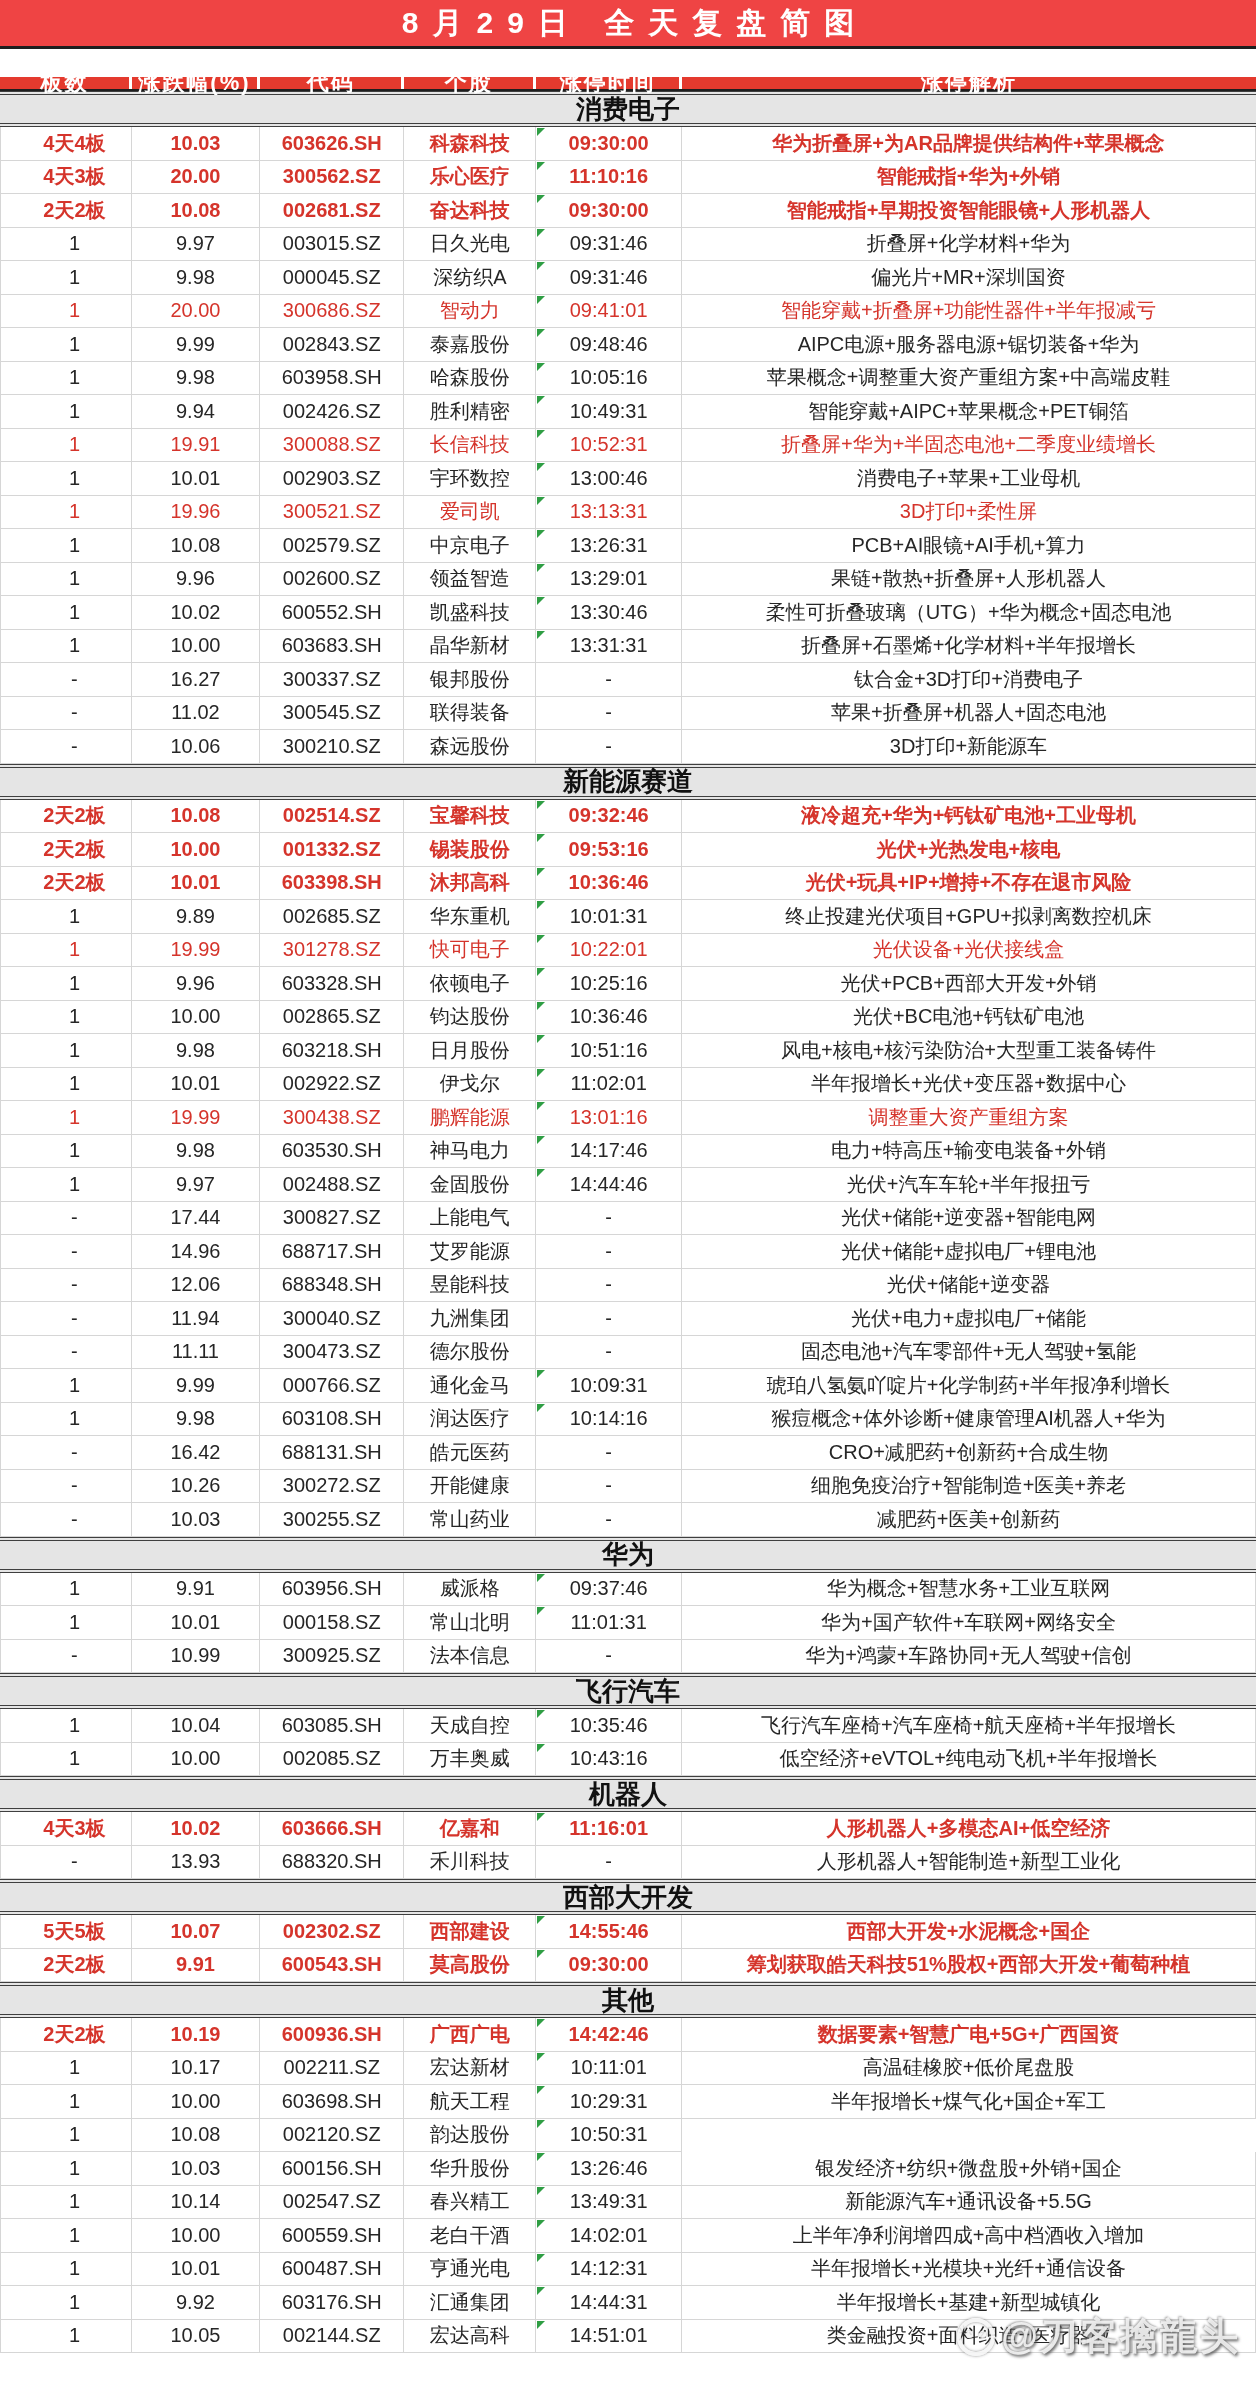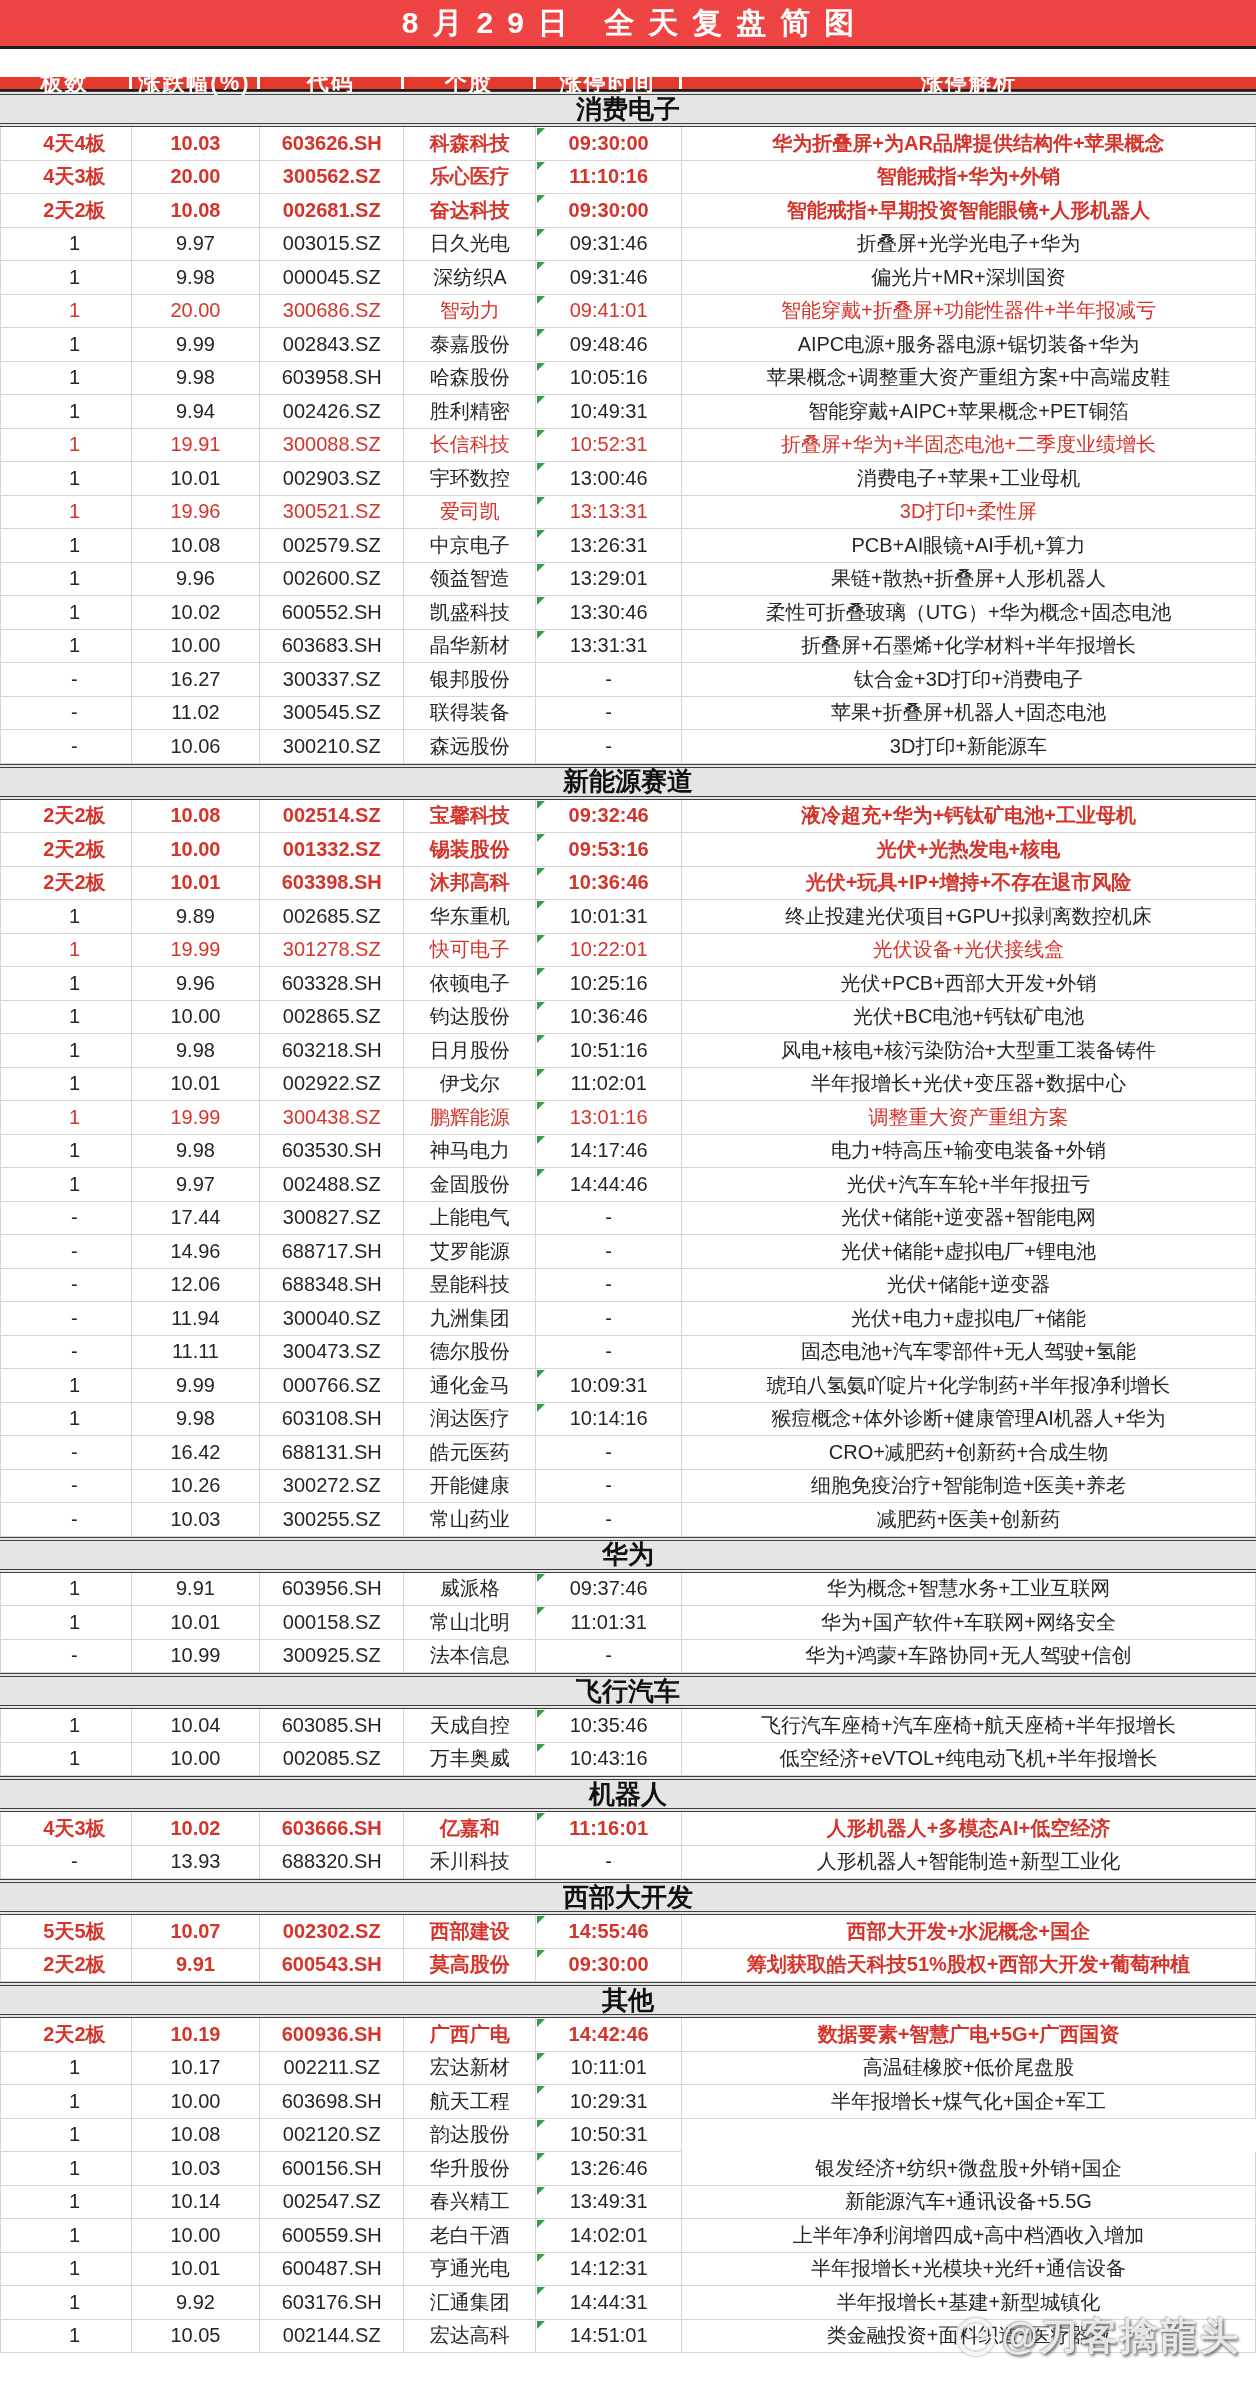--- a/index.html
+++ b/index.html
@@ -118,21 +118,21 @@
         <div class="cell c-stock">奋达科技</div>
         <div class="cell c-time has-time">09:30:00</div>
         <div class="cell c-analysis">智能戒指+早期投资智能眼镜+人形机器人</div>
       </div>
       <div class="row black">
         <div class="cell c-boards">1</div>
         <div class="cell c-pct">9.97</div>
         <div class="cell c-code">003015.SZ</div>
         <div class="cell c-stock">日久光电</div>
         <div class="cell c-time has-time">09:31:46</div>
-        <div class="cell c-analysis">折叠屏+光学光电子+华为</div>
+        <div class="cell c-analysis">折叠屏+化学材料+华为</div>
       </div>
       <div class="row black">
         <div class="cell c-boards">1</div>
         <div class="cell c-pct">9.98</div>
         <div class="cell c-code">000045.SZ</div>
         <div class="cell c-stock">深纺织A</div>
         <div class="cell c-time has-time">09:31:46</div>
         <div class="cell c-analysis">偏光片+MR+深圳国资</div>
       </div>
       <div class="row red">

